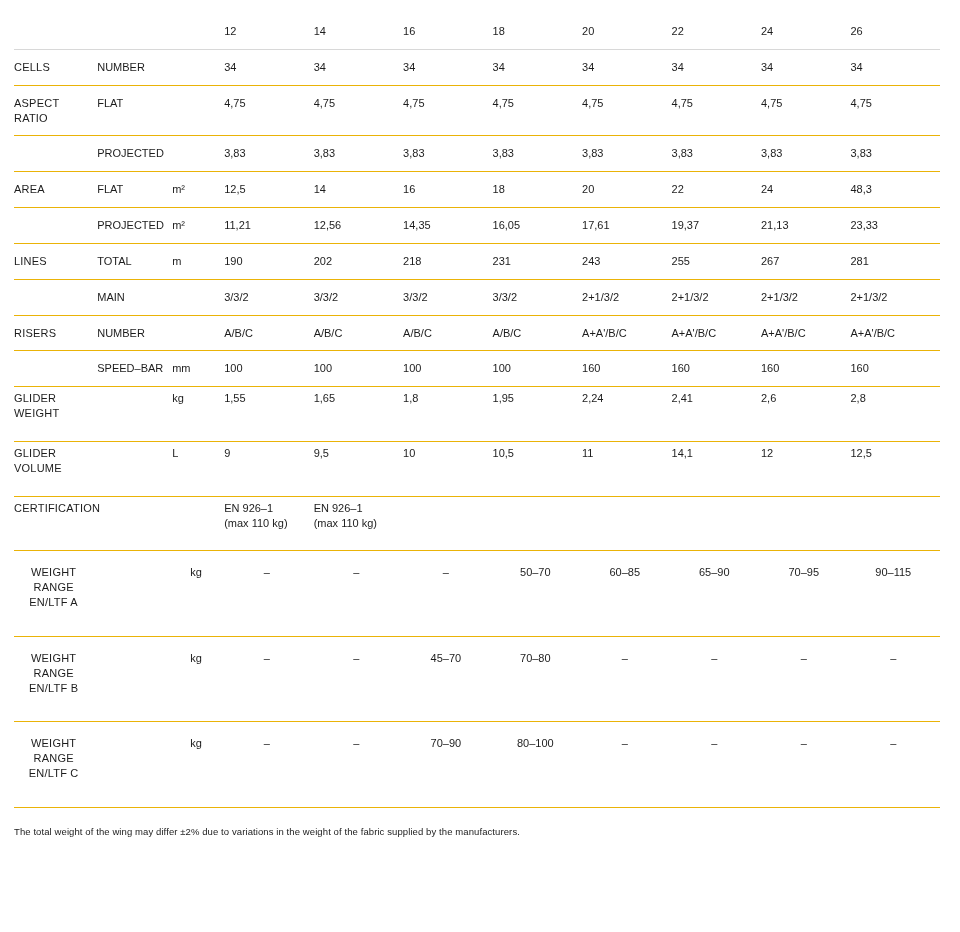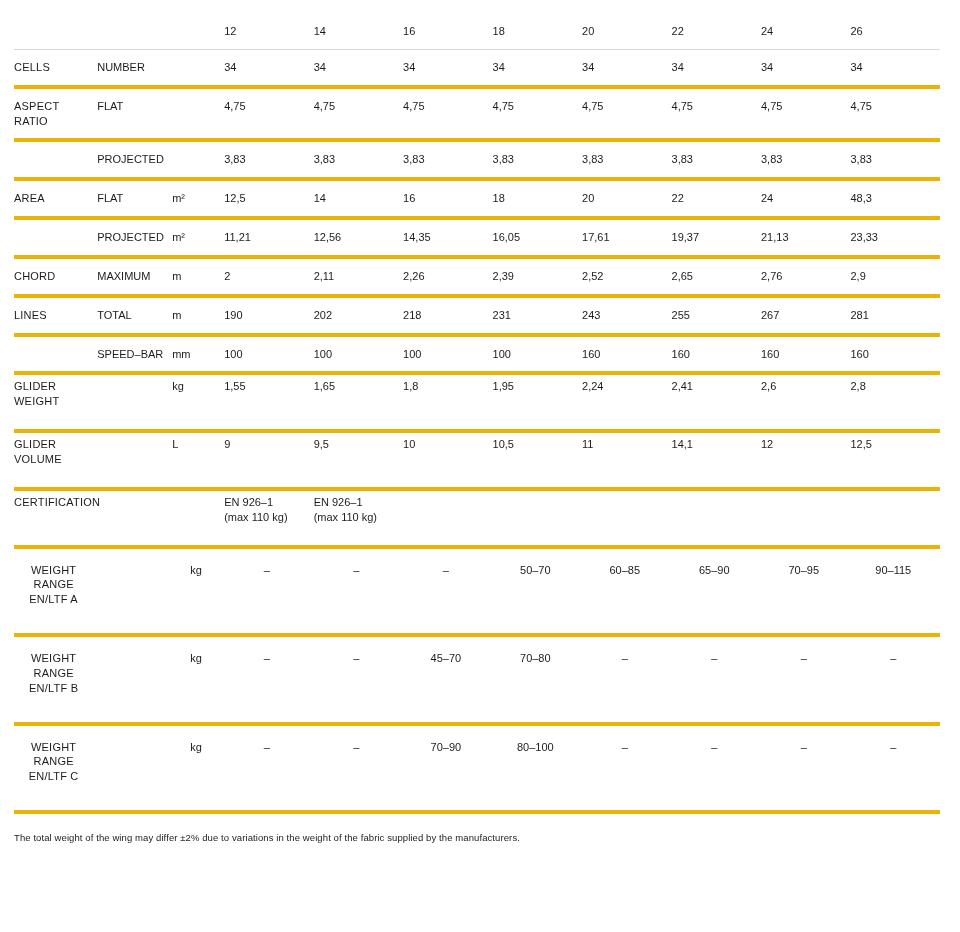--- a/index.html
+++ b/index.html
@@ -42,21 +42,21 @@
     color: #1c1c1c;
   }
   thead th {
     font-size: 14px;
     font-weight: 700;
     padding-top: 16px;
     padding-bottom: 16px;
     color: #111;
   }
   thead tr { border-bottom: 1px solid #d8d8d8; }
-  tbody tr { border-bottom: 4px solid #eab308; margin-left: 8px; }
+  tbody tr { border-bottom: 1px solid #eab308; margin-left: 8px; }
 
   td.label, th.label {
     font-weight: 700;
     font-size: 11px;
     letter-spacing: 0.02em;
     color: #111;
   }
   td.sub {
     font-weight: 400;
     font-size: 11px;
@@ -173,47 +173,60 @@
           <td class="val">11,21</td>
           <td class="val">12,56</td>
           <td class="val">14,35</td>
           <td class="val">16,05</td>
           <td class="val">17,61</td>
           <td class="val">19,37</td>
           <td class="val">21,13</td>
           <td class="val">23,33</td>
         </tr>
         <tr>
-          <td class="label label-multiline">CHORD</td>
-          <td class="sub">MAXIMUM</td>
-          <td class="unit">m</td>
-          <td class="val">2</td>
-          <td class="val">2,11</td>
-          <td class="val">2,26</td>
-          <td class="val">2,39</td>
-          <td class="val">2,52</td>
-          <td class="val">2,65</td>
-          <td class="val">2,76</td>
-          <td class="val">2,9</td>
-        </tr>
-        <tr>
           <td class="label label-multiline">LINES</td>
           <td class="sub">TOTAL</td>
           <td class="unit">m</td>
           <td class="val">190</td>
           <td class="val">202</td>
           <td class="val">218</td>
           <td class="val">231</td>
           <td class="val">243</td>
           <td class="val">255</td>
           <td class="val">267</td>
           <td class="val">281</td>
         </tr>
         <tr>
           <td class="label label-multiline"></td>
+          <td class="sub">MAIN</td>
+          <td class="unit"></td>
+          <td class="val">3/3/2</td>
+          <td class="val">3/3/2</td>
+          <td class="val">3/3/2</td>
+          <td class="val">3/3/2</td>
+          <td class="val">2+1/3/2</td>
+          <td class="val">2+1/3/2</td>
+          <td class="val">2+1/3/2</td>
+          <td class="val">2+1/3/2</td>
+        </tr>
+        <tr>
+          <td class="label label-multiline">RISERS</td>
+          <td class="sub">NUMBER</td>
+          <td class="unit"></td>
+          <td class="val">A/B/C</td>
+          <td class="val">A/B/C</td>
+          <td class="val">A/B/C</td>
+          <td class="val">A/B/C</td>
+          <td class="val">A+A'/B/C</td>
+          <td class="val">A+A'/B/C</td>
+          <td class="val">A+A'/B/C</td>
+          <td class="val">A+A'/B/C</td>
+        </tr>
+        <tr>
+          <td class="label label-multiline"></td>
           <td class="sub">SPEED–BAR</td>
           <td class="unit">mm</td>
           <td class="val">100</td>
           <td class="val">100</td>
           <td class="val">100</td>
           <td class="val">100</td>
           <td class="val">160</td>
           <td class="val">160</td>
           <td class="val">160</td>
           <td class="val">160</td>

